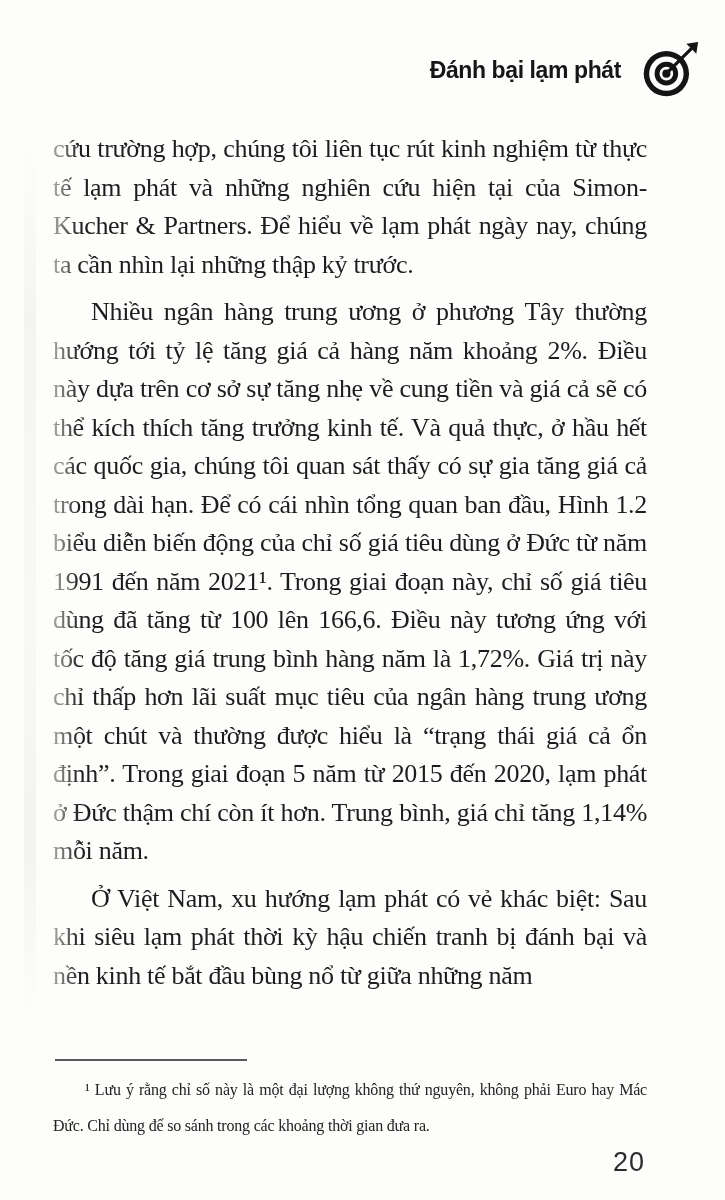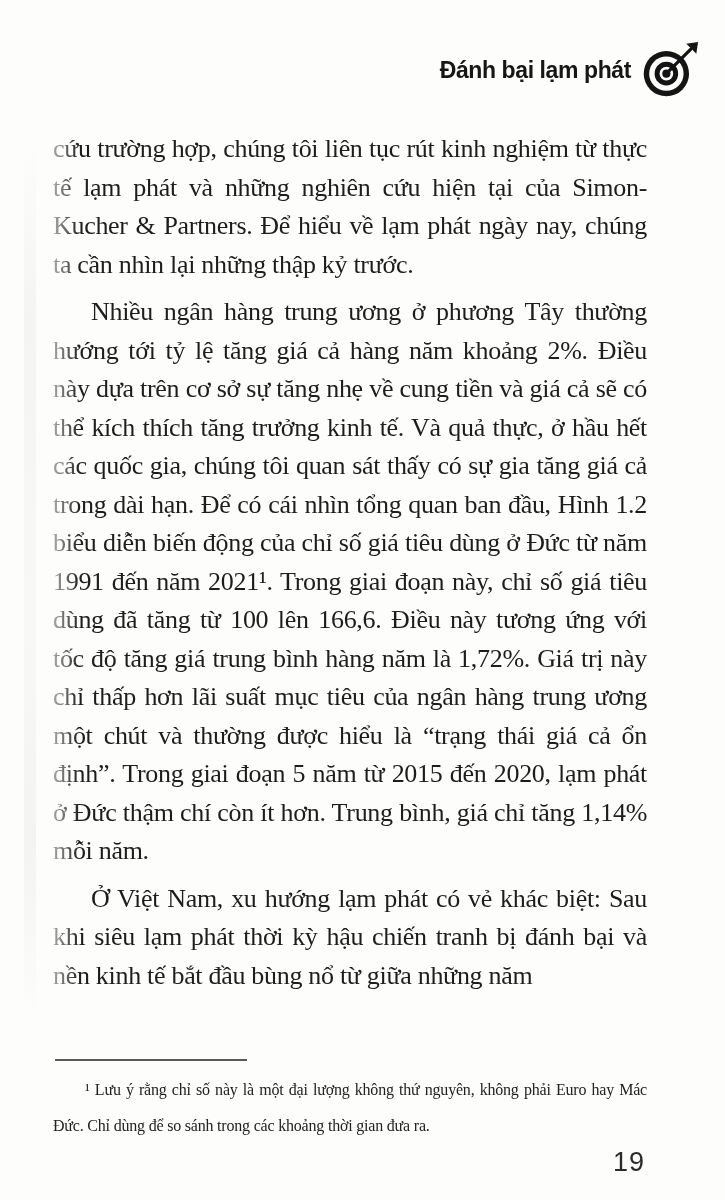--- a/index.html
+++ b/index.html
@@ -17,21 +17,21 @@
     color: #1e1e1e;
   }
 
   
   .running-head {
     position: absolute;
     top: 40px;
     right: 26px;
     display: flex;
     align-items: center;
-    gap: 10px;
+    gap: 20px;
     height: 60px;
   }
   .rh-title {
     font-family: "Liberation Sans", sans-serif;
     font-weight: 700;
     font-size: 23px;
     letter-spacing: -0.4px;
     color: #161616;
     white-space: nowrap;
   }
@@ -137,18 +137,18 @@
       <p class="para indent">Nhiều ngân hàng trung ương ở phương Tây thường hướng tới tỷ lệ tăng giá cả hàng năm khoảng 2%. Điều này dựa trên cơ sở sự tăng nhẹ về cung tiền và giá cả sẽ có thể kích thích tăng trưởng kinh tế. Và quả thực, ở hầu hết các quốc gia, chúng tôi quan sát thấy có sự gia tăng giá cả trong dài hạn. Để có cái nhìn tổng quan ban đầu, Hình 1.2 biểu diễn biến động của chỉ số giá tiêu dùng ở Đức từ năm 1991 đến năm 2021¹. Trong giai đoạn này, chỉ số giá tiêu dùng đã tăng từ 100 lên 166,6. Điều này tương ứng với tốc độ tăng giá trung bình hàng năm là 1,72%. Giá trị này chỉ thấp hơn lãi suất mục tiêu của ngân hàng trung ương một chút và thường được hiểu là “trạng thái giá cả ổn định”. Trong giai đoạn 5 năm từ 2015 đến 2020, lạm phát ở Đức thậm chí còn ít hơn. Trung bình, giá chỉ tăng 1,14% mỗi năm.</p>
       <p class="para indent">Ở Việt Nam, xu hướng lạm phát có vẻ khác biệt: Sau khi siêu lạm phát thời kỳ hậu chiến tranh bị đánh bại và nền kinh tế bắt đầu bùng nổ từ giữa những năm</p>
     </div>
 
     <div class="footnote-block">
       <div class="footnote-rule"></div>
       <p class="footnote">¹ Lưu ý rằng chỉ số này là một đại lượng không thứ nguyên, không phải Euro hay Mác Đức. Chỉ dùng để so sánh trong các khoảng thời gian đưa ra.</p>
     </div>
   </div>
 
-  <div class="page-number">19</div>
+  <div class="page-number">20</div>
 
   <div class="scan-fade"></div>
   <div class="scan-streak"></div>
 
 </div>
 
 </body></html>

